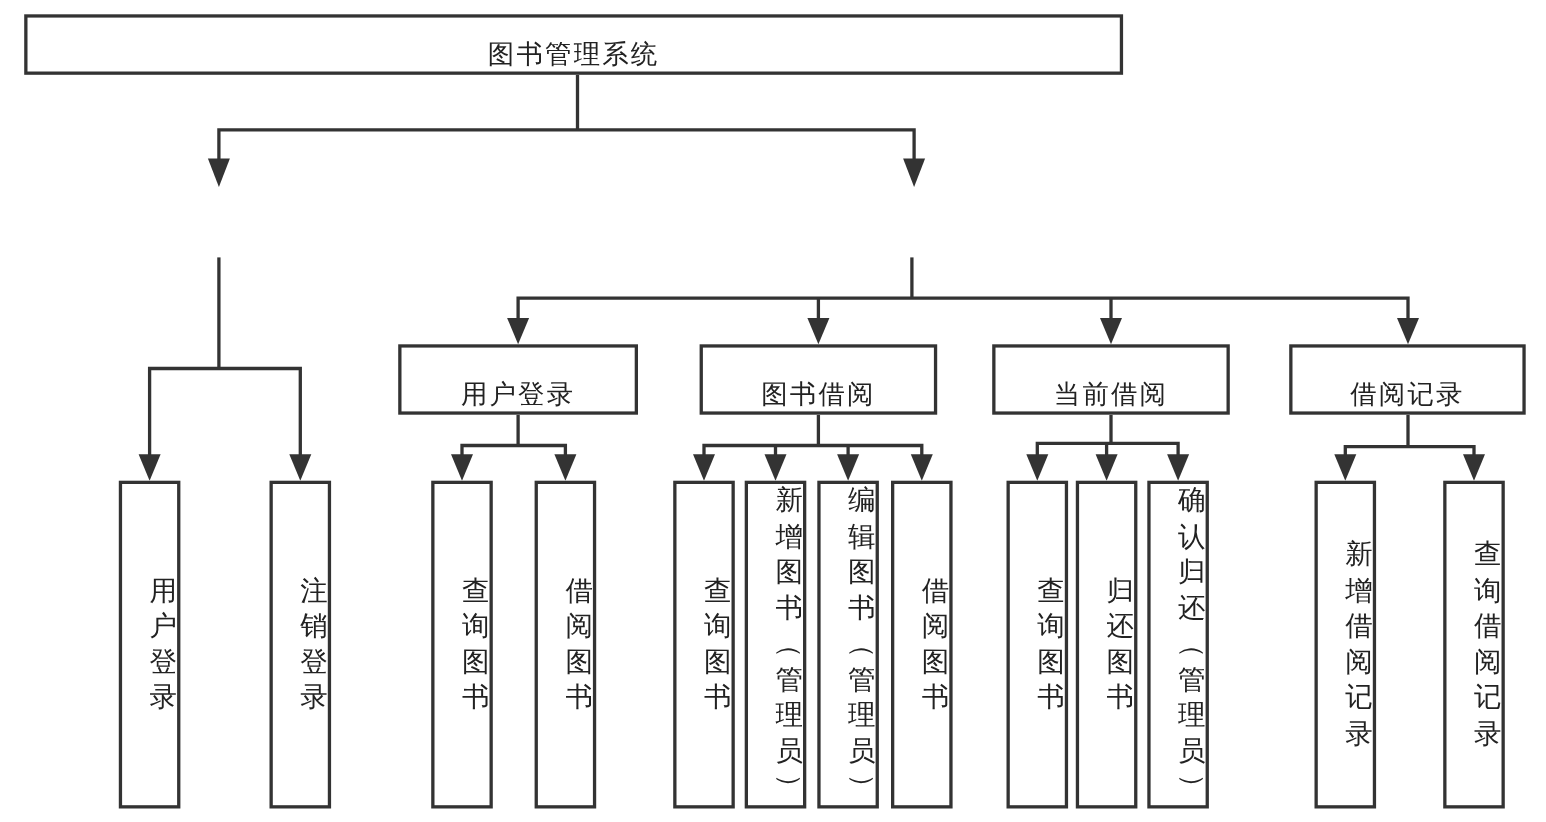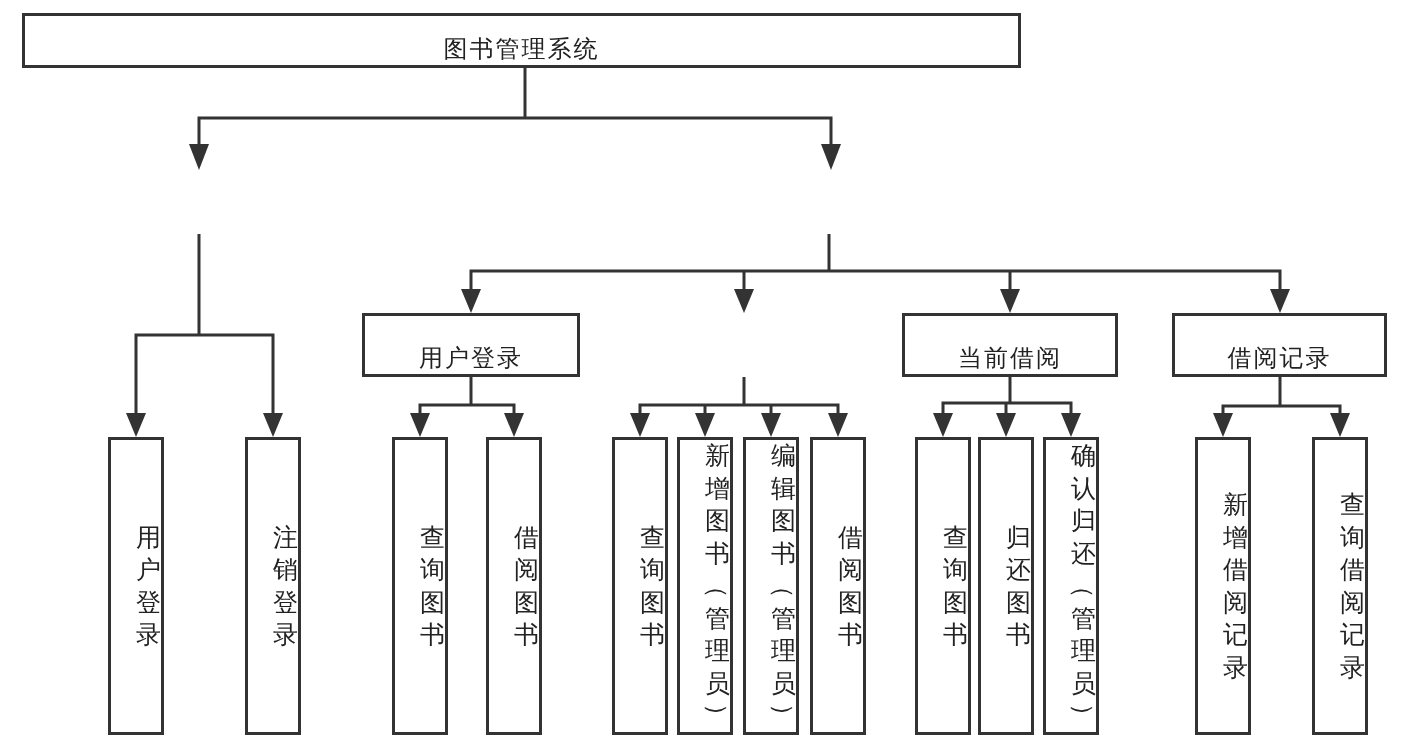--- a/index.html
+++ b/index.html
@@ -143,20 +143,23 @@
   </svg>
 
   <div class="box" id="root-box">
     <span class="hlabel">图书管理系统</span>
   </div>
 
 
   <div class="box" id="n-new-book">
     <span class="hlabel">用户登录</span>
   </div>
+  <div class="box" id="n-book-borrow">
+    <span class="hlabel">图书借阅</span>
+  </div>
   <div class="box" id="n-cur-borrow">
     <span class="hlabel">当前借阅</span>
   </div>
   <div class="box" id="n-borrow-rec">
     <span class="hlabel">借阅记录</span>
   </div>
 
   <div class="box leaf" id="lf-login">
     <span class="vtext">
         <span class="ch">用</span>

